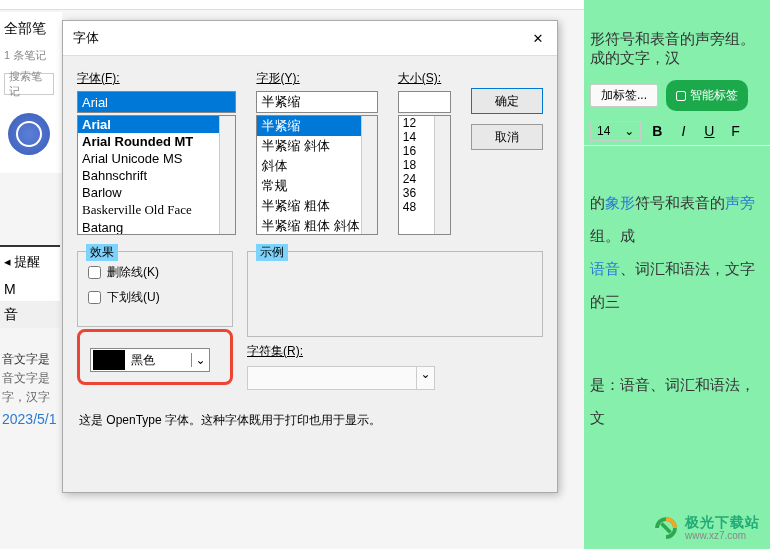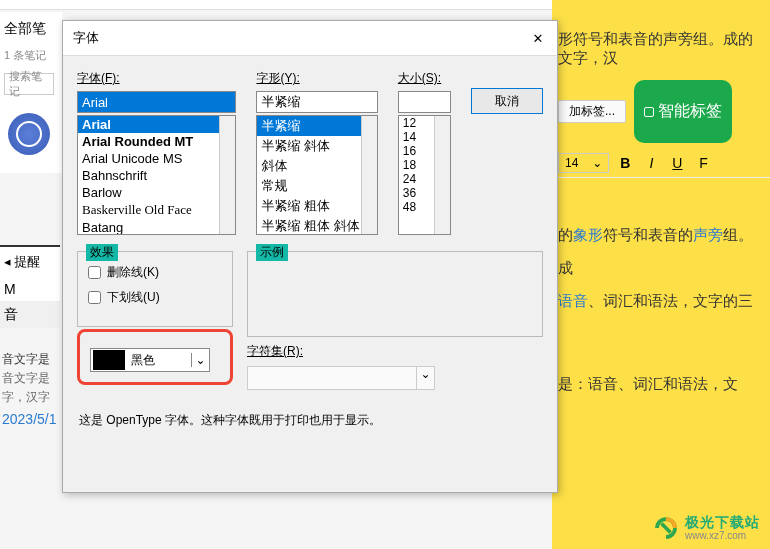--- a/index.html
+++ b/index.html
@@ -16,25 +16,25 @@
 .bg-left-icon::before { content: ""; position: absolute; inset: 8px; border: 2px solid #fff; border-radius: 50%; }
 .bg-remind { position: absolute; left: 0; top: 245px; width: 60px; }
 .bg-remind-hdr { background: #fff; border-top: 2px solid #333; padding: 6px 4px; font-size: 13px; }
 .bg-remind-row { background: #fff; border-bottom: 1px solid #eee; padding: 4px; font-size: 14px; }
 .bg-remind-row2 { background: #f0f0f0; padding: 4px; font-size: 14px; }
 .bg-text-bottom { position: absolute; left: 2px; top: 350px; width: 60px; font-size: 12px; line-height: 1.6; }
 .bg-text-bottom .l1 { color: #333; }
 .bg-text-bottom .l2 { color: #666; }
 .bg-date { color: #2a7ad1; font-size: 14px; }
 
-.bg-right { position: absolute; left: 552px; right: 0; top: 0; background: #fde047; height: 100%; }
+.bg-right { position: absolute; left: 584px; right: 0; top: 0; background: #86efac; height: 100%; }
 .bg-r1 { padding: 30px 6px 6px; font-size: 15px; color: #333; }
 .bg-r2 { padding: 6px; display: flex; gap: 8px; align-items: center; }
 .bg-r2-btn { border: 1px solid #ccc; background: #fafafa; padding: 2px 10px; font-size: 12px; border-radius: 2px; }
-.bg-r2-smart { background: #1ba94c; color: #fff; padding: 21px 10px; border-radius: 10px; font-size: 16px; display: flex; align-items: center; gap: 4px; }
+.bg-r2-smart { background: #1ba94c; color: #fff; padding: 7px 10px; border-radius: 10px; font-size: 12px; display: flex; align-items: center; gap: 4px; }
 .bg-r2-smart .lock { width: 10px; height: 10px; border: 1px solid #fff; border-radius: 2px; }
 .bg-r3 { padding: 4px 6px; border-bottom: 1px solid #eee; display: flex; align-items: center; gap: 8px; }
 .bg-fsz { border: 1px solid #ccc; padding: 2px 6px; font-size: 12px; display: flex; align-items: center; gap: 14px; }
 .bg-tb { display: flex; gap: 10px; font-size: 14px; }
 .bg-tb span { width: 16px; text-align: center; }
 .bg-content { padding: 40px 6px 6px; font-size: 15px; line-height: 2.2; color: #333; }
 .bg-content a { color: #2a7ad1; text-decoration: none; }
 
 
 .dialog { position: absolute; left: 62px; top: 20px; width: 496px; height: 473px; background: #f0f0f0; border: 1px solid #aaa; box-shadow: 2px 2px 8px rgba(0,0,0,0.25); }
@@ -54,21 +54,21 @@
 .listbox { border: 1px solid #888; background: #fff; height: 120px; overflow: hidden; margin-top: 2px; position: relative; }
 .listbox .scroll { position: absolute; right: 0; top: 0; bottom: 0; width: 16px; background: #f0f0f0; border-left: 1px solid #ccc; }
 .listbox .item { padding: 1px 4px; font-size: 13px; white-space: nowrap; }
 .listbox .item.sel { background: #0078d7; color: #fff; }
 .listbox .item.bold { font-weight: bold; }
 .listbox.sm .item { font-size: 12px; padding: 0 4px; }
 .btn { width: 72px; height: 26px; border: 1px solid #999; background: #e8e8e8; font-size: 12px; display: flex; align-items: center; justify-content: center; cursor: pointer; }
 .btn:first-child { border: 1px solid #0078d7; }
 
 .group { border: 1px solid #bbb; margin-top: 16px; padding: 12px 10px 12px; position: relative; }
-.group .gtitle { position: absolute; top: -8px; left: 8px; background: #14b8a6; padding: 0 4px; font-size: 12px; }
+.group .gtitle { position: absolute; top: -8px; left: 8px; background: #7dd3fc; padding: 0 4px; font-size: 12px; }
 .chk { display: flex; align-items: center; gap: 6px; font-size: 12px; margin-bottom: 8px; }
 .chk input { width: 13px; height: 13px; }
 
 .row2 { display: flex; gap: 14px; }
 .effects { width: 156px; }
 .sample { flex: 1; }
 
 .highlight { border: 3px solid #e43; border-radius: 8px; padding: 10px 10px; width: 156px; margin-top: 2px; position: relative; }
 .color-dd { border: 1px solid #888; background: #fff; height: 24px; display: flex; align-items: center; width: 120px; margin-top: 6px; }
 .color-sw { width: 32px; height: 20px; background: #000; margin: 0 2px; }
@@ -185,20 +185,21 @@
           <div class="item">14</div>
           <div class="item">16</div>
           <div class="item">18</div>
           <div class="item">24</div>
           <div class="item">36</div>
           <div class="item">48</div>
           <div class="scroll"></div>
         </div>
       </div>
       <div class="col col-btn">
+        <div class="btn">确定</div>
         <div class="btn">取消</div>
       </div>
     </div>
 
     <div class="row2">
       <div>
         <div class="group effects">
           <div class="gtitle">效果</div>
           <label class="chk">
             <input type="checkbox" style="">

